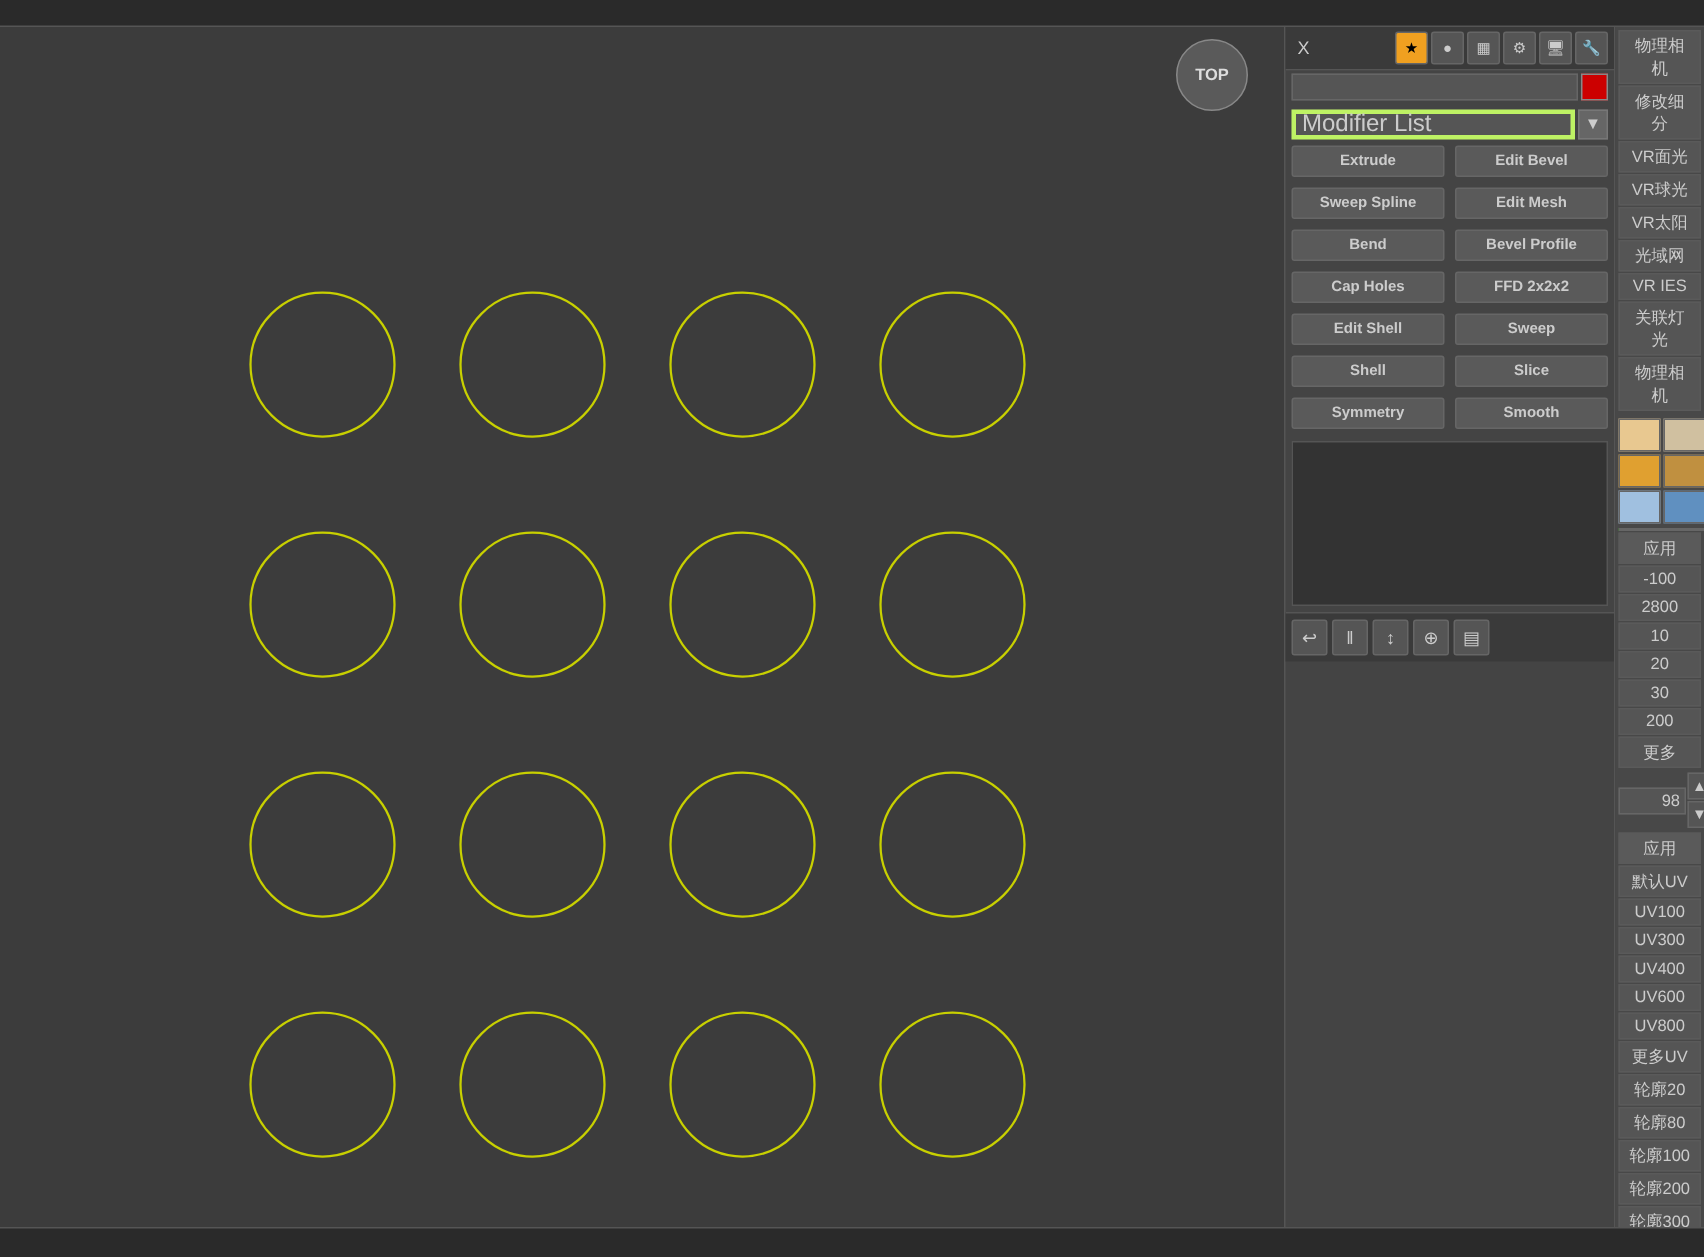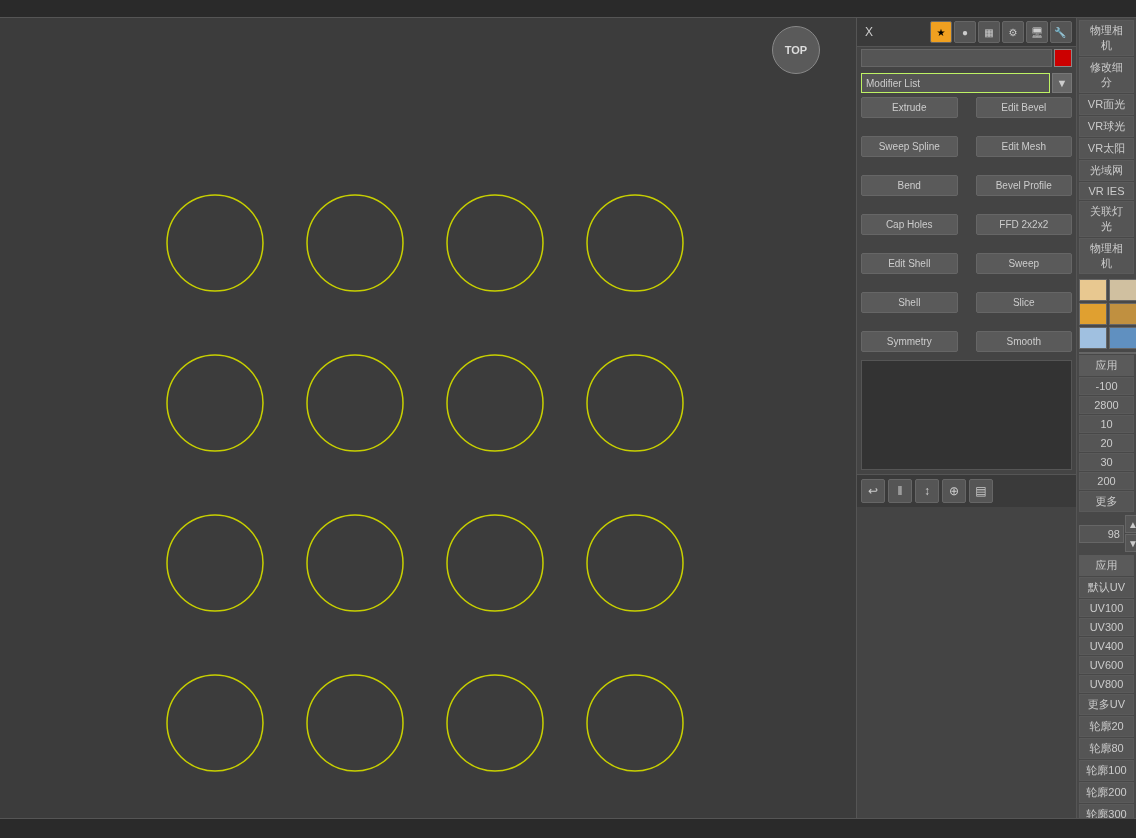--- a/index.html
+++ b/index.html
@@ -29,21 +29,21 @@
     }
     #viewport {
       flex: 1;
       background: #3c3c3c;
       position: relative;
       overflow: hidden;
     }
     #viewport-label {
       position: absolute;
       top: 8px;
-      right: 36px;
+      right: 24px;
       background: #5a5a5a;
       border: 1px solid #888;
       border-radius: 50%;
       width: 48px;
       height: 48px;
       display: flex;
       align-items: center;
       justify-content: center;
       font-size: 11px;
       color: #ddd;
@@ -102,21 +102,22 @@
     #modifier-list-row {
       display: flex;
       align-items: center;
       gap: 2px;
       padding: 4px 4px 0 4px;
     }
     #modifier-buttons {
       padding: 4px;
       display: grid;
       grid-template-columns: 1fr 1fr;
-      gap: 18px;
+      gap: 7px;
+      font-weight: bold;
     }
     .mod-btn {
       background: #5a5a5a;
       border: 1px solid #666;
       color: #ccc;
       text-align: center;
       padding: 4px 2px;
       cursor: pointer;
       font-size: 10px;
       border-radius: 2px;
@@ -312,21 +313,21 @@
       <div class="icon-btn">🖥</div>
       <div class="icon-btn">🔧</div>
     </div>
 
     <div style="padding:2px 4px;display:flex;align-items:center;gap:2px;">
       <input type="text" style="flex: 1 1 0%; background: rgb(85, 85, 85); border: 1px solid rgb(102, 102, 102); color: rgb(204, 204, 204); font-size: 11px; padding: 1px 3px; height: 18px;" value="">
       <div id="red-input"></div>
     </div>
 
     <div id="modifier-list-row">
-      <span style="flex:1;background:#555;border:1px solid #bef264;color:#ccc;font-size:10px;padding:2px 4px;height:20px;display:flex;align-items:center;">Modifier List</span>
+      <span style="flex:1;background:#555;border:3px solid #bef264;color:#ccc;font-size:16px;padding:2px 4px;height:20px;display:flex;align-items:center;">Modifier List</span>
       <div class="modifier-list-dropdown" style="width:20px;height:20px;background:#666;border:1px solid #777;display:flex;align-items:center;justify-content:center;cursor:pointer;">▼</div>
     </div>
 
     <div id="modifier-buttons">
       <div class="mod-btn">Extrude</div>
       <div class="mod-btn">Edit Bevel</div>
       <div class="mod-btn">Sweep Spline</div>
       <div class="mod-btn">Edit Mesh</div>
       <div class="mod-btn">Bend</div>
       <div class="mod-btn">Bevel Profile</div>

